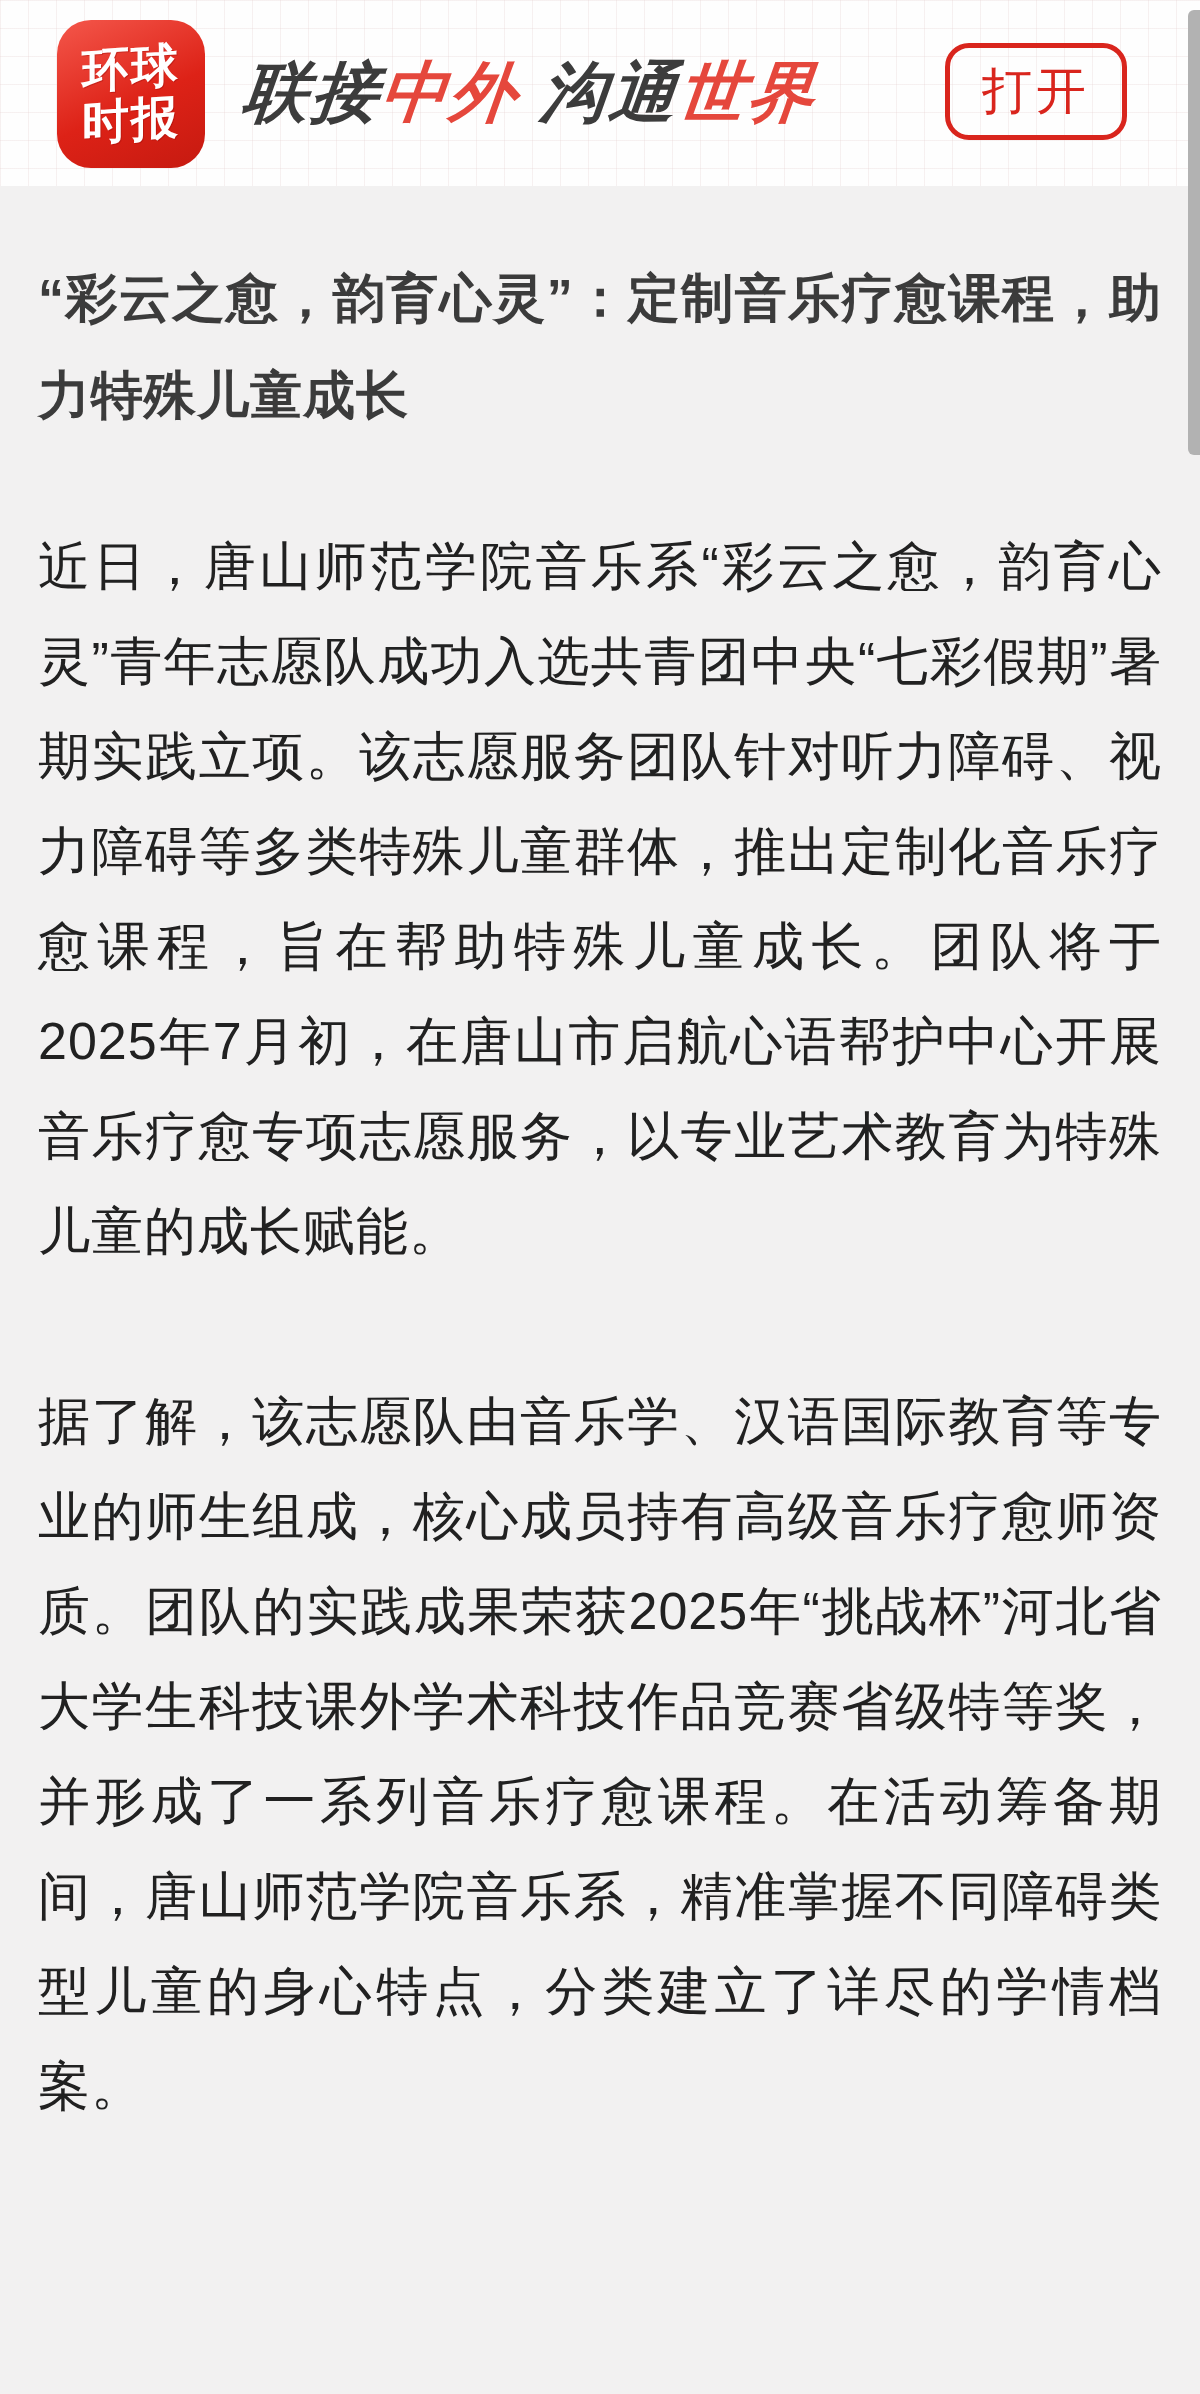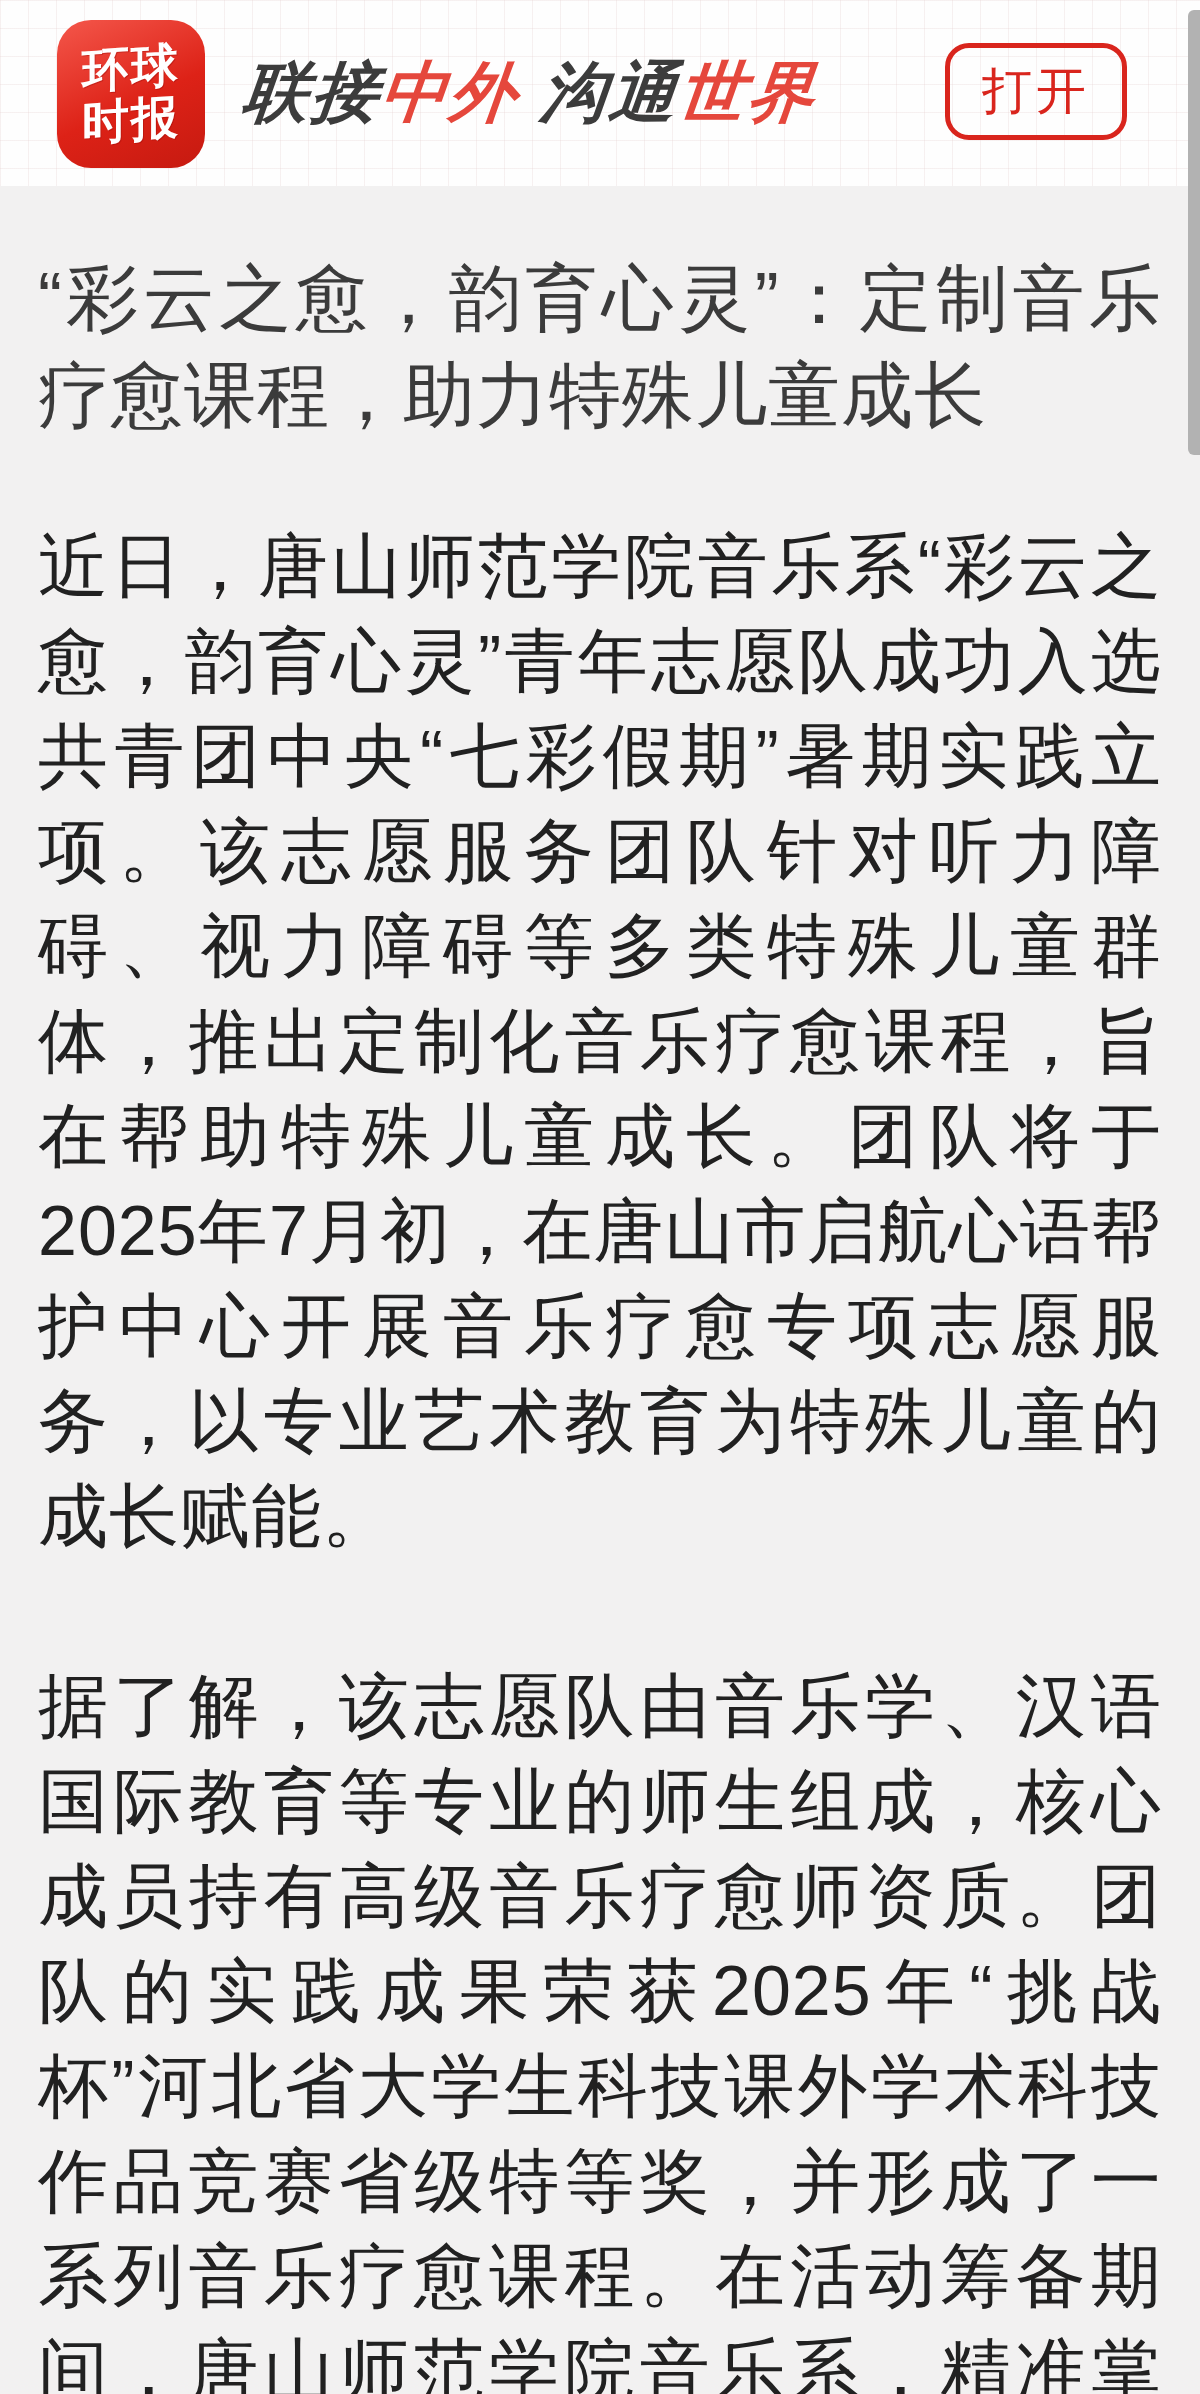--- a/index.html
+++ b/index.html
@@ -83,40 +83,40 @@
     text-align: right;
   }
 
   
   .article {
     padding: 0 38px;
   }
   .article-title {
     margin: 0;
     padding-top: 64px;
-    font-size: 72px;
+    font-size: 52px;
     line-height: 97px;
-    font-weight: normal;
+    font-weight: bold;
     letter-spacing: 1px;
     color: #3b3b3b;
     text-align: justify;
   }
   .meta-row {
     margin-top: 46px;
     display: flex;
     align-items: baseline;
     gap: 44px;
     font-size: 38px;
     color: #9e9e9e;
     letter-spacing: 1px;
   }
   .body-text p {
     margin: 0;
     margin-top: 75px;
-    font-size: 70px;
+    font-size: 52px;
     line-height: 95px;
     letter-spacing: 1px;
     color: #212121;
     font-weight: 500;
     text-align: justify;
     text-justify: inter-ideograph;
   }
   .body-text p + p { margin-top: 95px; }
 
   

